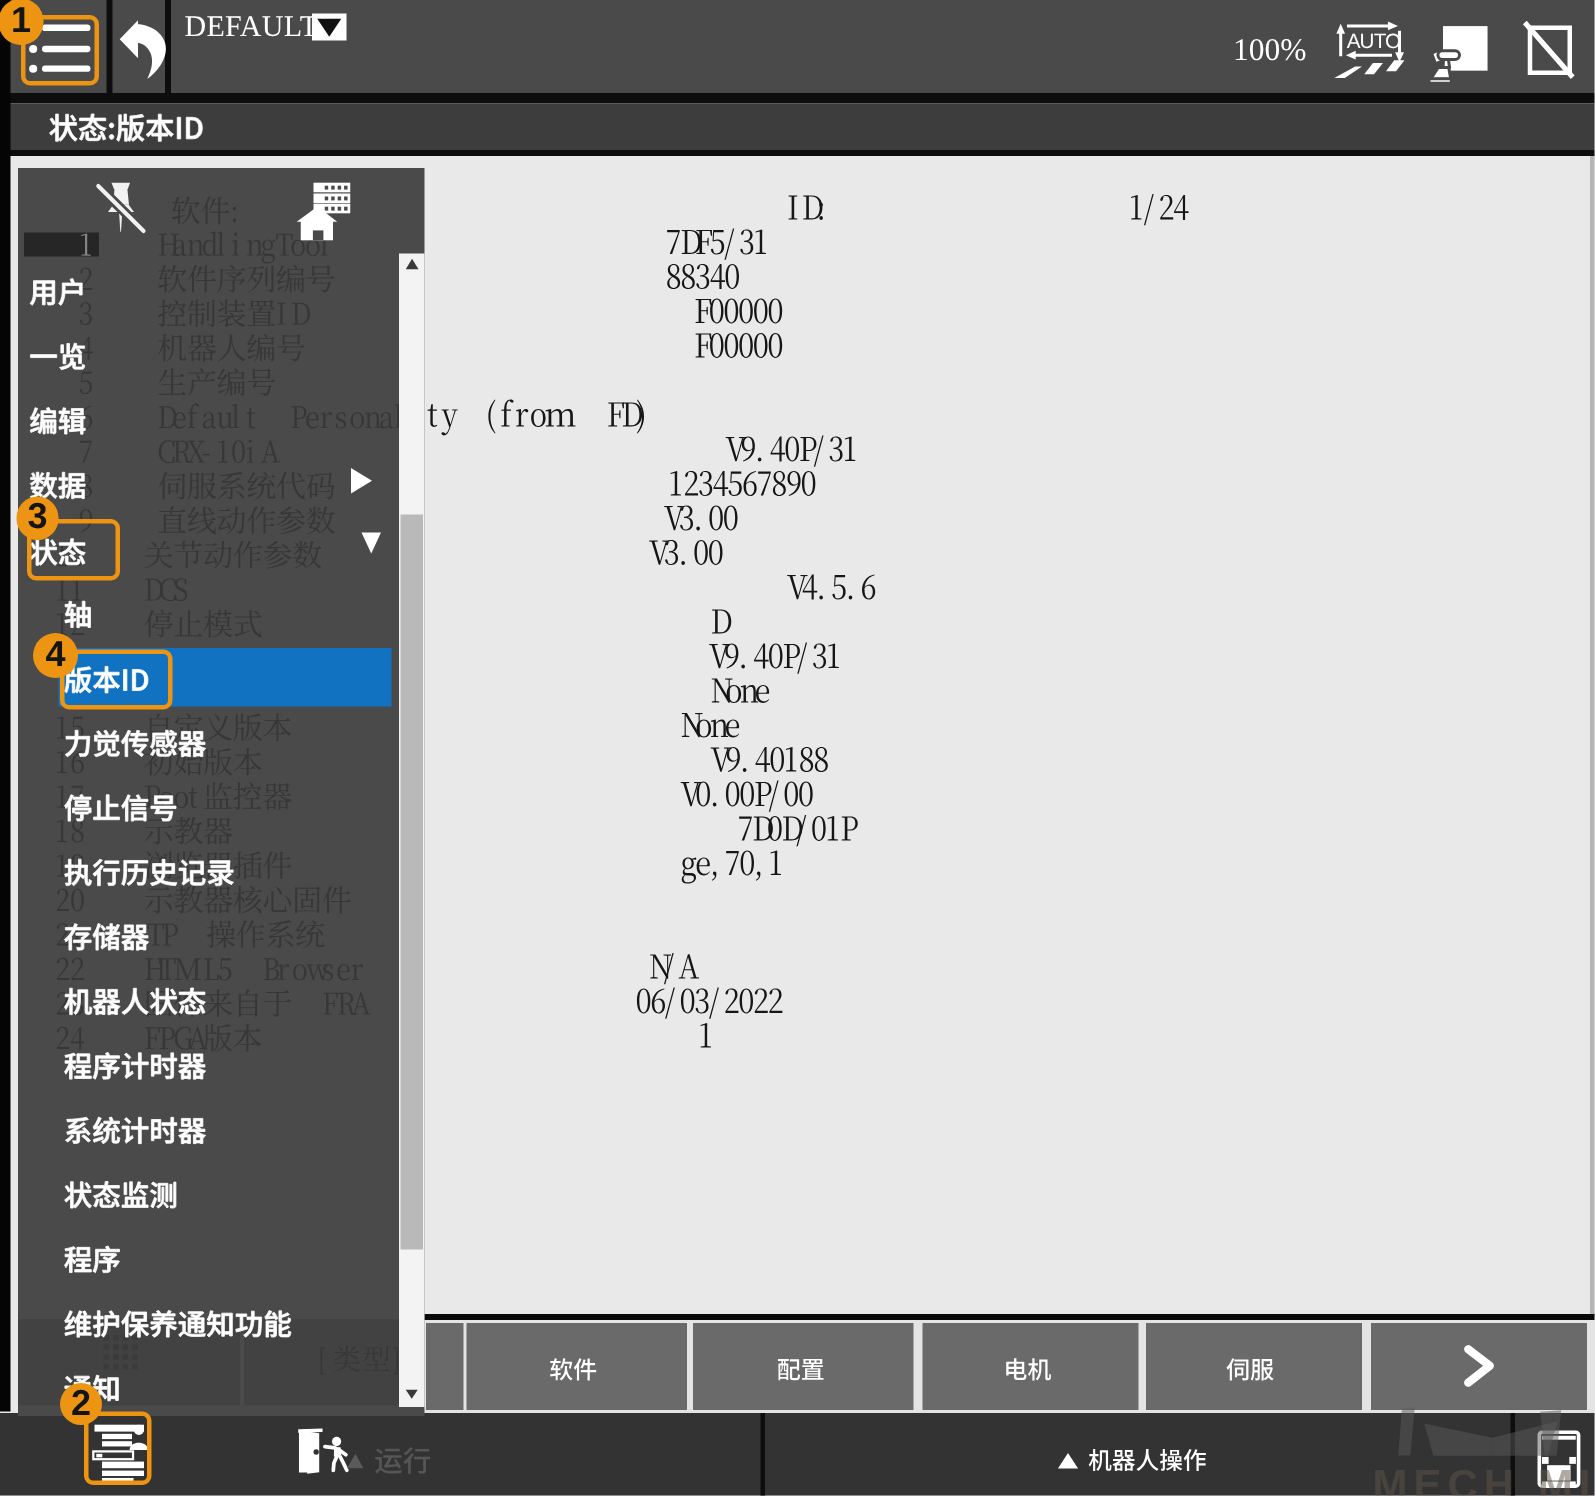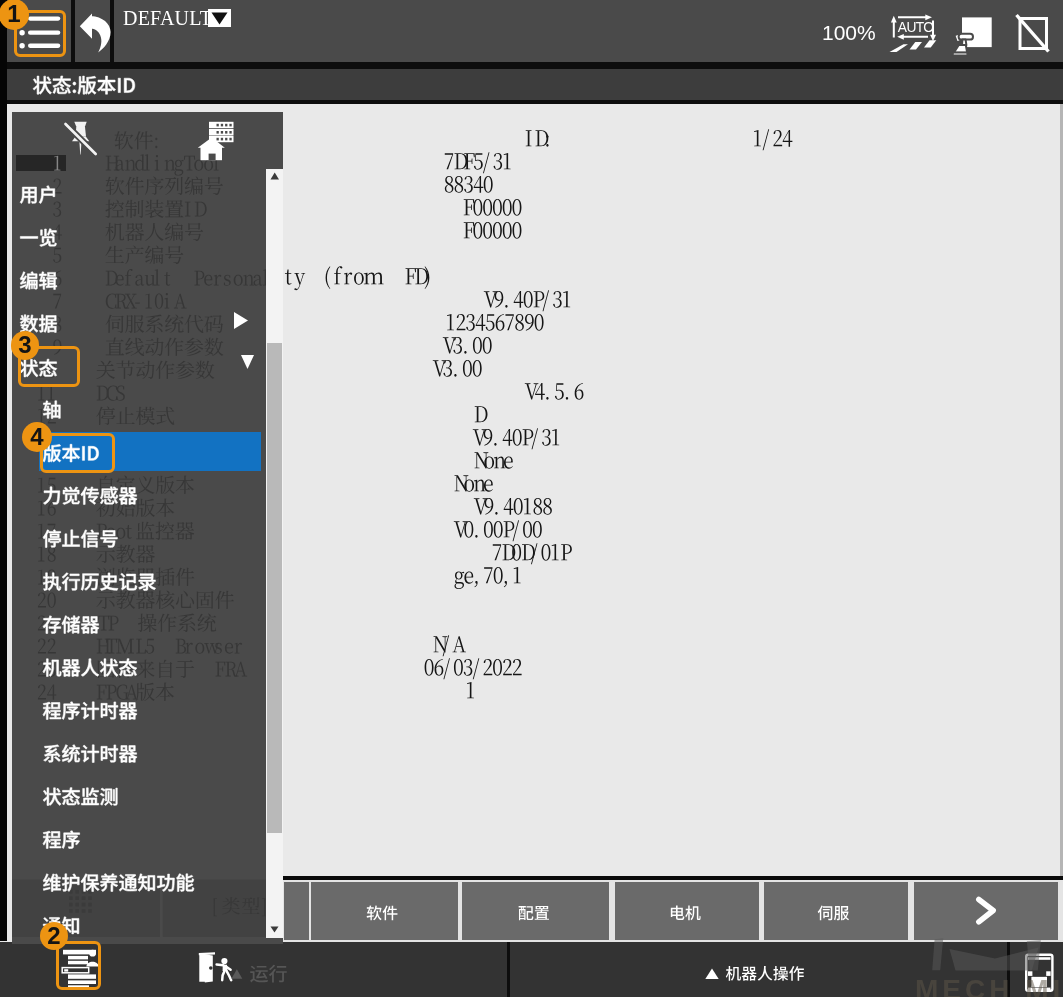--- a/index.html
+++ b/index.html
@@ -19,21 +19,21 @@
 <div style="position:absolute;left:913.6px;top:882px;width:144.9px;height:57.5px;background:#6a6a6a;"></div>
 <div style="position:absolute;left:0;top:941.8px;width:1063px;height:55.2px;background:#333333;"></div>
 <div style="position:absolute;left:507px;top:941.8px;width:3px;height:55.2px;background:#0d0d0d;"></div>
 <div style="position:absolute;left:1007px;top:941.8px;width:2.5px;height:55.2px;background:#0d0d0d;"></div>
 <div style="position:absolute;left:12px;top:112px;width:271px;height:832px;background:#4a4a4a;"></div>
 <div style="position:absolute;left:16px;top:155px;width:50px;height:16px;background:#262626;"></div>
 <div style="position:absolute;left:39px;top:432px;width:222px;height:39px;background:#1272c2;"></div>
 <div style="position:absolute;left:266px;top:168.5px;width:17px;height:769px;background:#f3f3f3;"></div>
 <div style="position:absolute;left:267px;top:343px;width:15px;height:490px;background:#b9b9b9;"></div>
 <div style="position:absolute;left:123px;top:6px;font-family:'Liberation Serif',serif;font-size:20px;line-height:24px;letter-spacing:0.2px;color:#ffffff;white-space:pre;">DEFAULT</div>
-<div style="position:absolute;left:822px;top:21px;font-family:Liberation Sans, sans-serif;font-size:21px;line-height:24px;letter-spacing:0px;color:#ffffff;white-space:pre;">100%</div>
+<div style="position:absolute;left:822px;top:21px;font-family:Liberation Serif, serif;font-size:21px;line-height:24px;letter-spacing:0px;color:#ffffff;white-space:pre;">100%</div>
 <svg width="1063" height="997" style="position:absolute;left:0;top:0;">
     <defs>
       <path id="a8f6f" d="M581 845C562 690 523 543 454 451C476 439 515 412 531 397C570 454 602 527 626 610H861C848 543 833 473 821 427L896 407C919 476 944 587 964 683L901 698L891 696H648C658 740 666 785 673 832ZM656 517V470C656 336 641 132 435 -21C457 -35 490 -65 505 -85C614 -1 675 98 707 195C750 71 814 -27 909 -83C923 -59 952 -23 972 -5C847 58 776 207 743 376C745 409 746 440 746 468V517ZM89 322C98 331 133 337 169 337H270V208C180 195 97 184 34 177L54 81L270 116V-81H356V130L483 152L478 238L356 220V337H470V422H356V567H270V422H179C209 486 239 561 266 640H477V730H295L321 823L229 842C221 805 212 767 201 730H45V640H174C150 567 126 507 115 484C96 439 80 410 60 404C70 382 85 340 89 322Z"></path>
       <path id="a4ef6" d="M316 352V259H597V-84H692V259H959V352H692V551H913V644H692V832H597V644H485C497 686 507 729 516 773L425 792C403 665 361 536 304 455C328 445 368 422 386 409C411 448 434 497 454 551H597V352ZM257 840C205 693 118 546 26 451C42 429 69 378 78 355C105 384 131 416 156 451V-83H247V596C285 666 319 740 346 813Z"></path>
       <path id="a914d" d="M546 799V708H841V489H550V62C550 -44 581 -73 682 -73C703 -73 815 -73 838 -73C935 -73 961 -24 971 142C945 148 906 164 885 181C879 41 872 16 831 16C805 16 713 16 694 16C651 16 643 23 643 62V399H841V333H933V799ZM147 151H405V62H147ZM147 219V302C158 296 177 280 184 271C240 325 253 403 253 462V542H299V365C299 311 311 300 353 300C361 300 387 300 395 300H405V219ZM51 806V722H191V622H73V-79H147V-13H405V-66H482V622H372V722H503V806ZM255 622V722H306V622ZM147 304V542H205V463C205 413 197 352 147 304ZM347 542H405V351L401 354C399 351 397 351 387 351C381 351 362 351 358 351C348 351 347 352 347 365Z"></path>
       <path id="a7f6e" d="M657 742H802V666H657ZM428 742H570V666H428ZM202 742H341V666H202ZM181 427V13H54V-56H949V13H817V427H509L520 478H923V549H534L542 600H898V807H112V600H445L439 549H67V478H429L420 427ZM270 13V64H724V13ZM270 267H724V218H270ZM270 319V367H724V319ZM270 167H724V116H270Z"></path>
       <path id="a7535" d="M442 396V274H217V396ZM543 396H773V274H543ZM442 484H217V607H442ZM543 484V607H773V484ZM119 699V122H217V182H442V99C442 -34 477 -69 601 -69C629 -69 780 -69 809 -69C923 -69 953 -14 967 140C938 147 897 165 873 182C865 57 855 26 802 26C770 26 638 26 610 26C552 26 543 37 543 97V182H870V699H543V841H442V699Z"></path>
       <path id="a673a" d="M493 787V465C493 312 481 114 346 -23C368 -35 404 -66 419 -83C564 63 585 296 585 464V697H746V73C746 -14 753 -34 771 -51C786 -67 812 -74 834 -74C847 -74 871 -74 886 -74C908 -74 928 -69 944 -58C959 -47 968 -29 974 0C978 27 982 100 983 155C960 163 932 178 913 195C913 130 911 80 909 57C908 35 905 26 901 20C897 15 890 13 883 13C876 13 866 13 860 13C854 13 849 15 845 19C841 24 840 41 840 71V787ZM207 844V633H49V543H195C160 412 93 265 24 184C40 161 62 122 72 96C122 160 170 259 207 364V-83H298V360C333 312 373 255 391 222L447 299C425 325 333 432 298 467V543H438V633H298V844Z"></path>
       <path id="a4f3a" d="M335 620V536H771V620ZM347 791V706H835V35C835 17 829 11 810 10C791 10 726 9 662 13C675 -13 690 -58 694 -84C786 -84 844 -82 881 -67C918 -51 930 -21 930 34V791ZM455 370H631V200H455ZM367 450V49H455V119H718V450ZM252 840C199 692 110 546 16 451C32 429 58 378 67 355C95 385 123 420 150 457V-83H241V602C279 670 312 742 339 813Z"></path>
       <path id="a670d" d="M100 808V447C100 299 96 98 29 -42C51 -50 90 -71 106 -86C150 8 170 132 179 251H315V25C315 11 310 7 297 6C284 6 244 5 202 7C215 -17 226 -60 228 -84C295 -84 337 -82 365 -67C394 -51 402 -23 402 23V808ZM186 720H315V577H186ZM186 490H315V341H184L186 447ZM844 376C824 304 795 238 760 181C720 239 687 306 664 376ZM476 806V-84H566V-12C585 -28 608 -59 620 -80C672 -49 720 -9 763 39C808 -12 859 -54 916 -85C930 -62 956 -29 977 -12C917 16 863 58 817 109C877 199 922 311 947 447L892 465L876 462H566V718H827V614C827 602 822 598 806 598C791 597 735 597 679 599C690 576 703 544 708 519C784 519 837 519 872 532C908 544 918 568 918 612V806ZM583 376C614 277 656 186 709 109C666 58 618 17 566 -10V376Z"></path>

